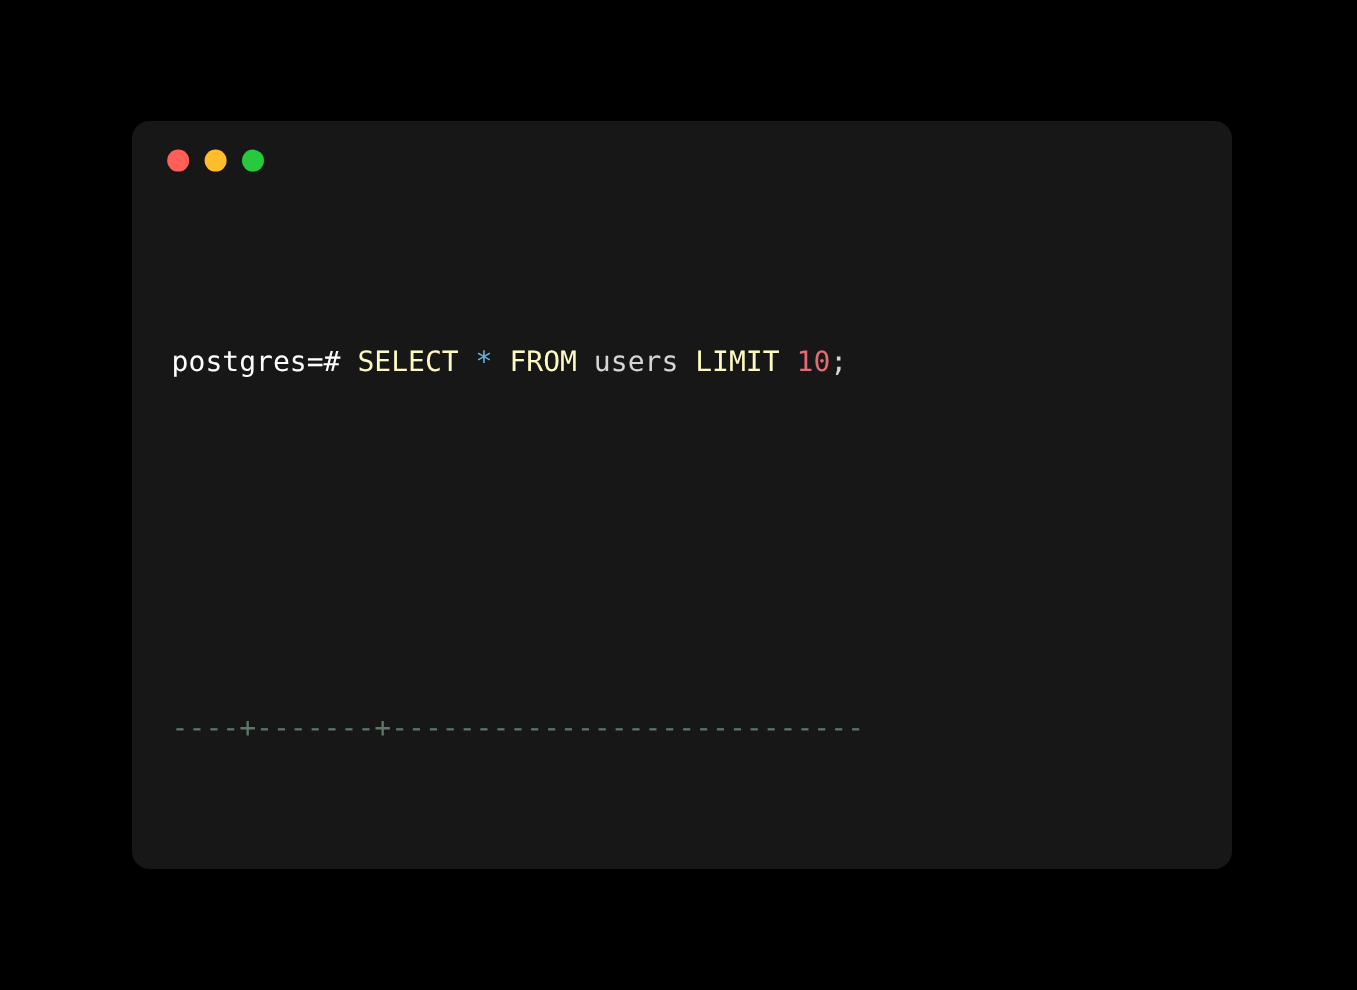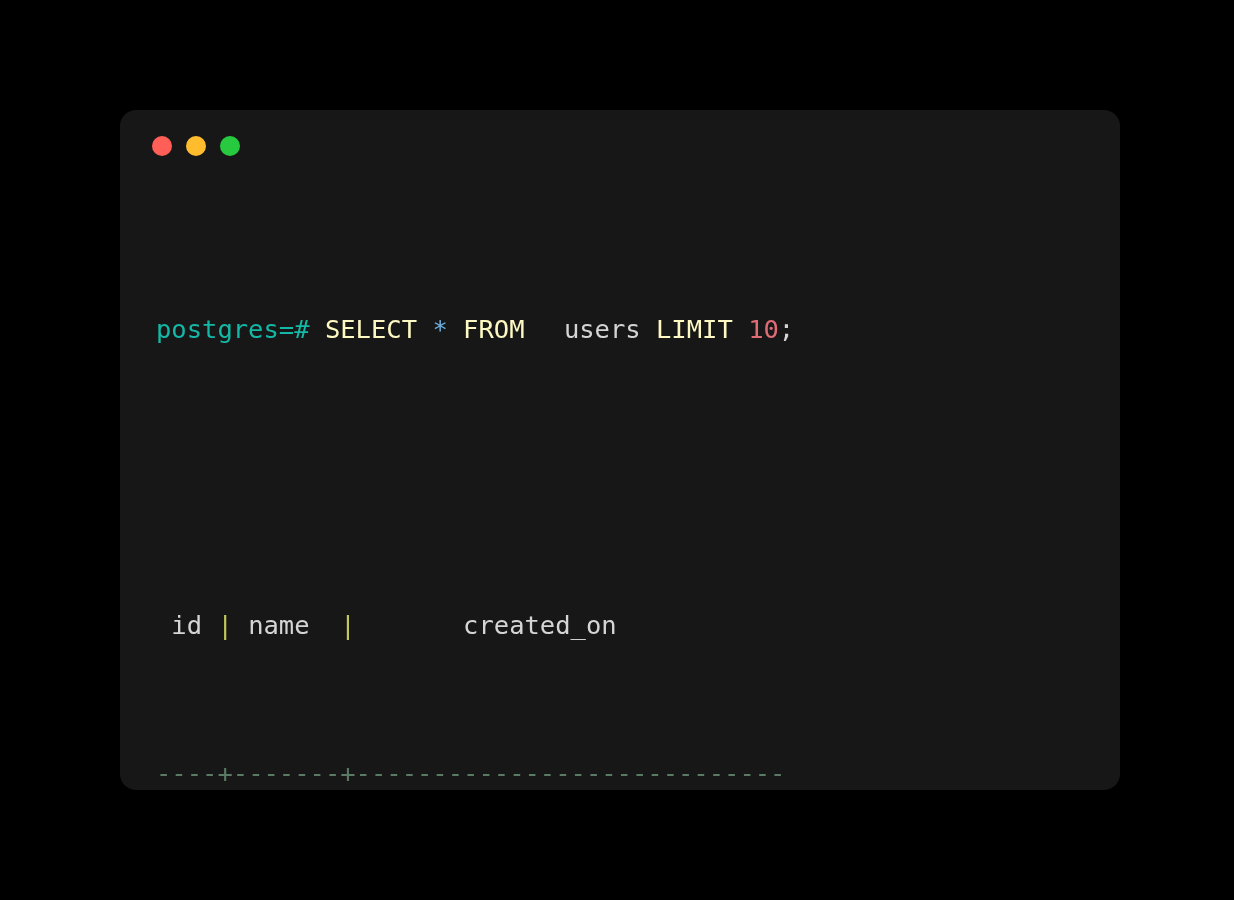--- a/index.html
+++ b/index.html
@@ -39,24 +39,24 @@
     border-radius: 50%;
   }
   .dot.red    { background: #ff5f56; }
   .dot.yellow { background: #ffbd2e; }
   .dot.green  { background: #27c93f; }
 
   .term {
     white-space: pre;
     letter-spacing: 0;
   }
-  .c-dim    { color: #14b8a6; }         
+  .c-dim    { color: #ffffff; }         
   .c-kw     { color: #fef9c3; }         
   .c-star   { color: #6bb0e0; }         
-  .c-ident  { color: #d5d5d5; margin-left: 24px; }         
+  .c-ident  { color: #d5d5d5; }         
   .c-num    { color: #e06c75; text-align: center; }         
   .c-punct  { color: #d5d5d5; }         
   .c-head   { color: #d5d5d5; }         
   .c-rule   { color: #5a7a66; }         
   .c-pipe   { color: #c2c85c; }         
 
   .spacer { height: 37px; }
 
   
   [data-bind]:empty::before { content: ""; }
@@ -71,21 +71,20 @@
     <div class="dot yellow"></div>
     <div class="dot green"></div>
   </div>
 
   <div class="term">
 
     <div><span class="c-dim" data-bind="prompt">postgres=# </span><span class="c-kw" data-bind="query.select">SELECT</span><span> </span><span class="c-star" data-bind="query.star">*</span><span> </span><span class="c-kw" data-bind="query.from">FROM</span><span> </span><span class="c-ident" data-bind="query.table">users</span><span> </span><span class="c-kw" data-bind="query.limit">LIMIT</span><span> </span><span class="c-num" data-bind="query.n">10</span><span class="c-punct" data-bind="query.semi">;</span></div>
 
     <div class="spacer"></div>
 
-    <div><span class="c-head" data-bind="header.col1"> id </span><span class="c-pipe" data-bind="pipe">|</span><span class="c-head" data-bind="header.col2"> name  </span><span class="c-pipe" data-bind="pipe">|</span><span class="c-head" data-bind="header.col3">       created_on       </span></div>
 
     <div><span class="c-rule" data-bind="rule.col1">----</span><span class="c-rule" data-bind="rule.plus">+</span><span class="c-rule" data-bind="rule.col2">-------</span><span class="c-rule" data-bind="rule.plus">+</span><span class="c-rule" data-bind="rule.col3">----------------------------</span></div>
 
     
 
     
 
   </div>
 </div>
 

